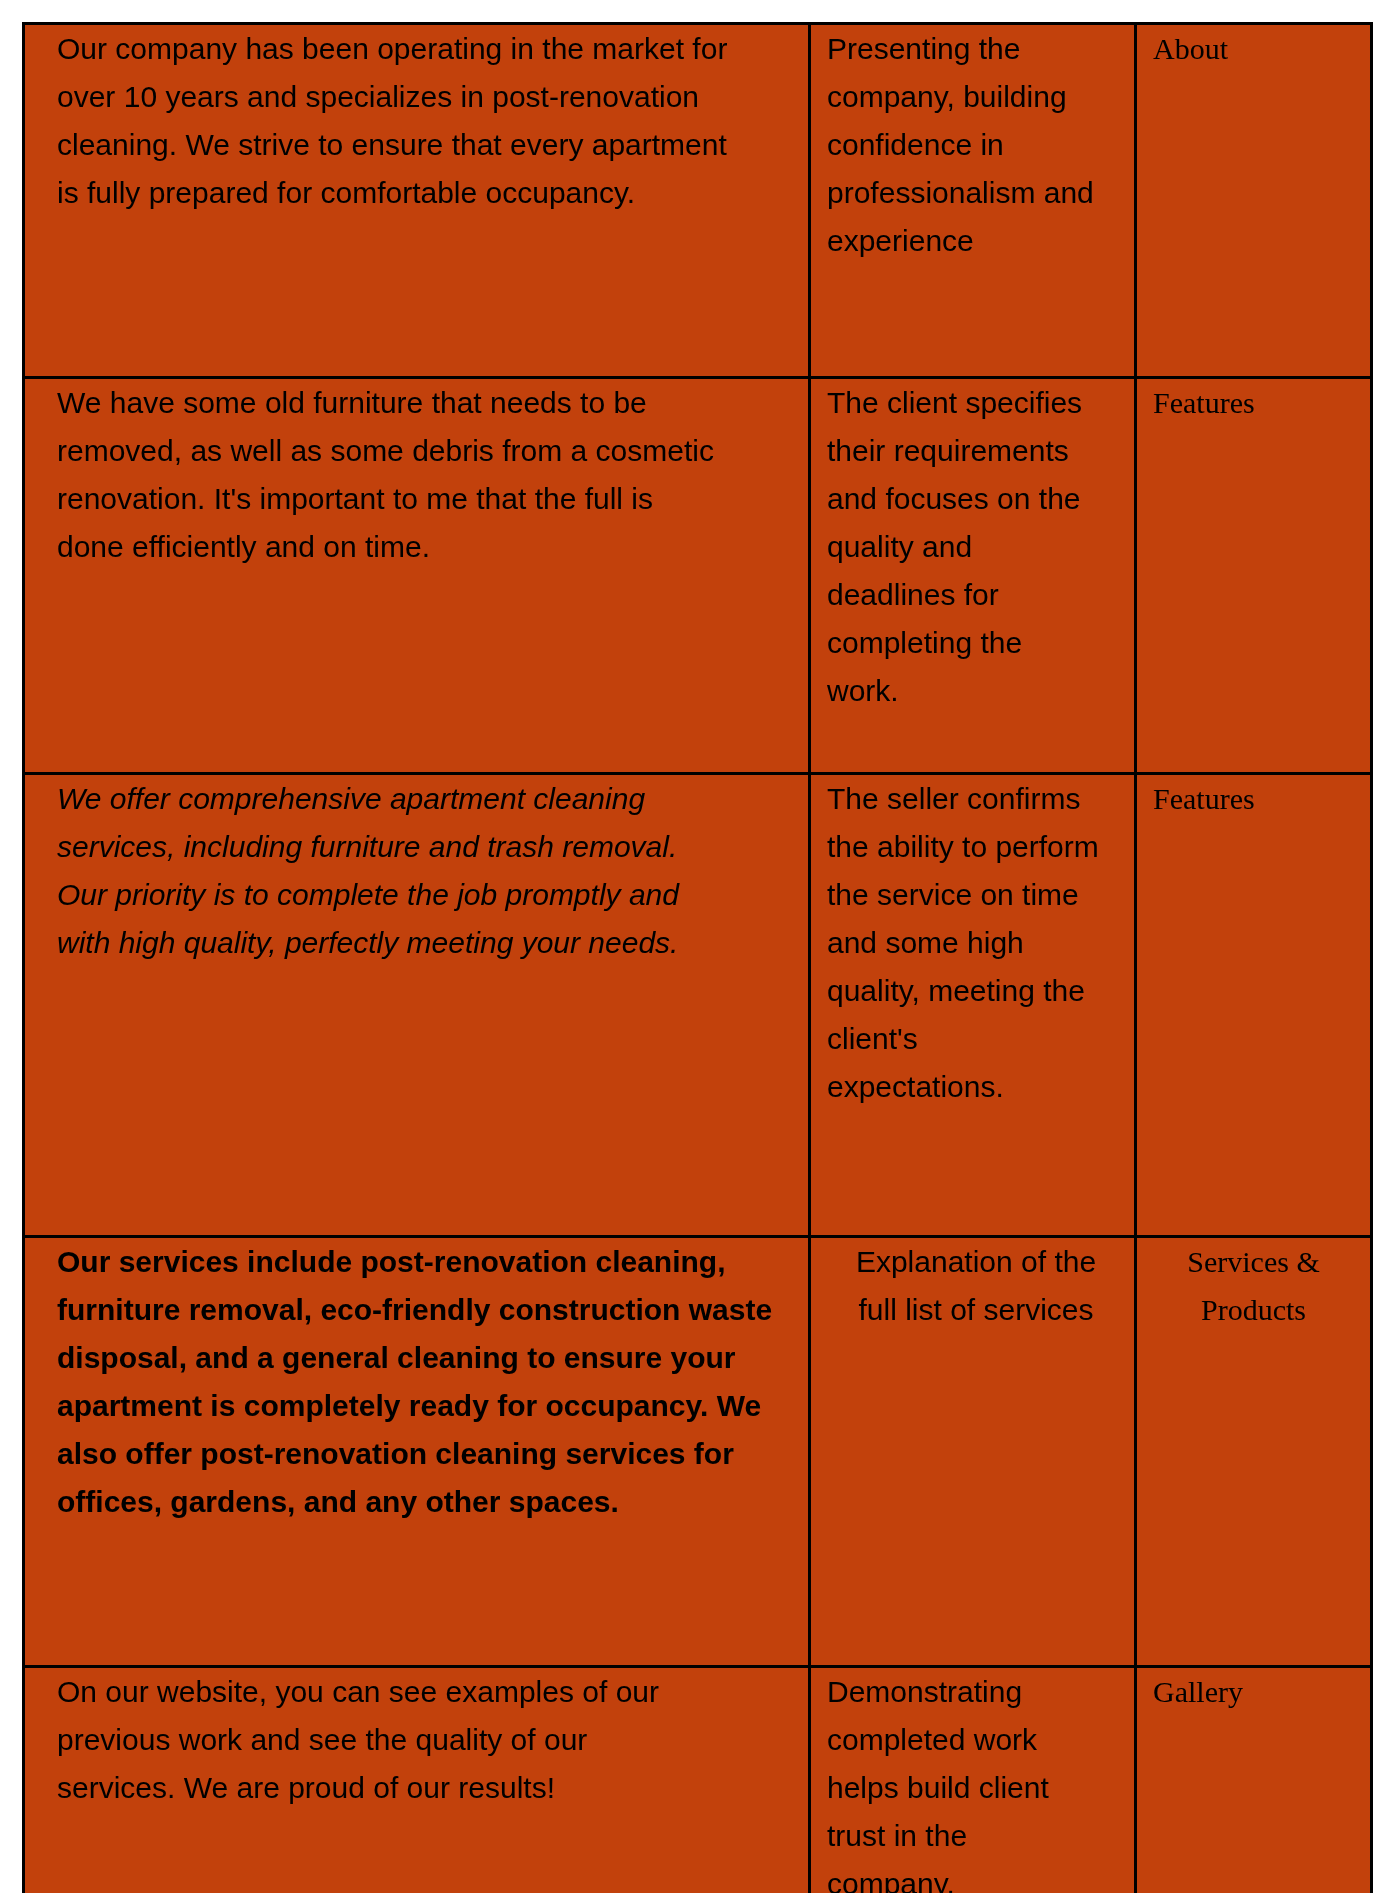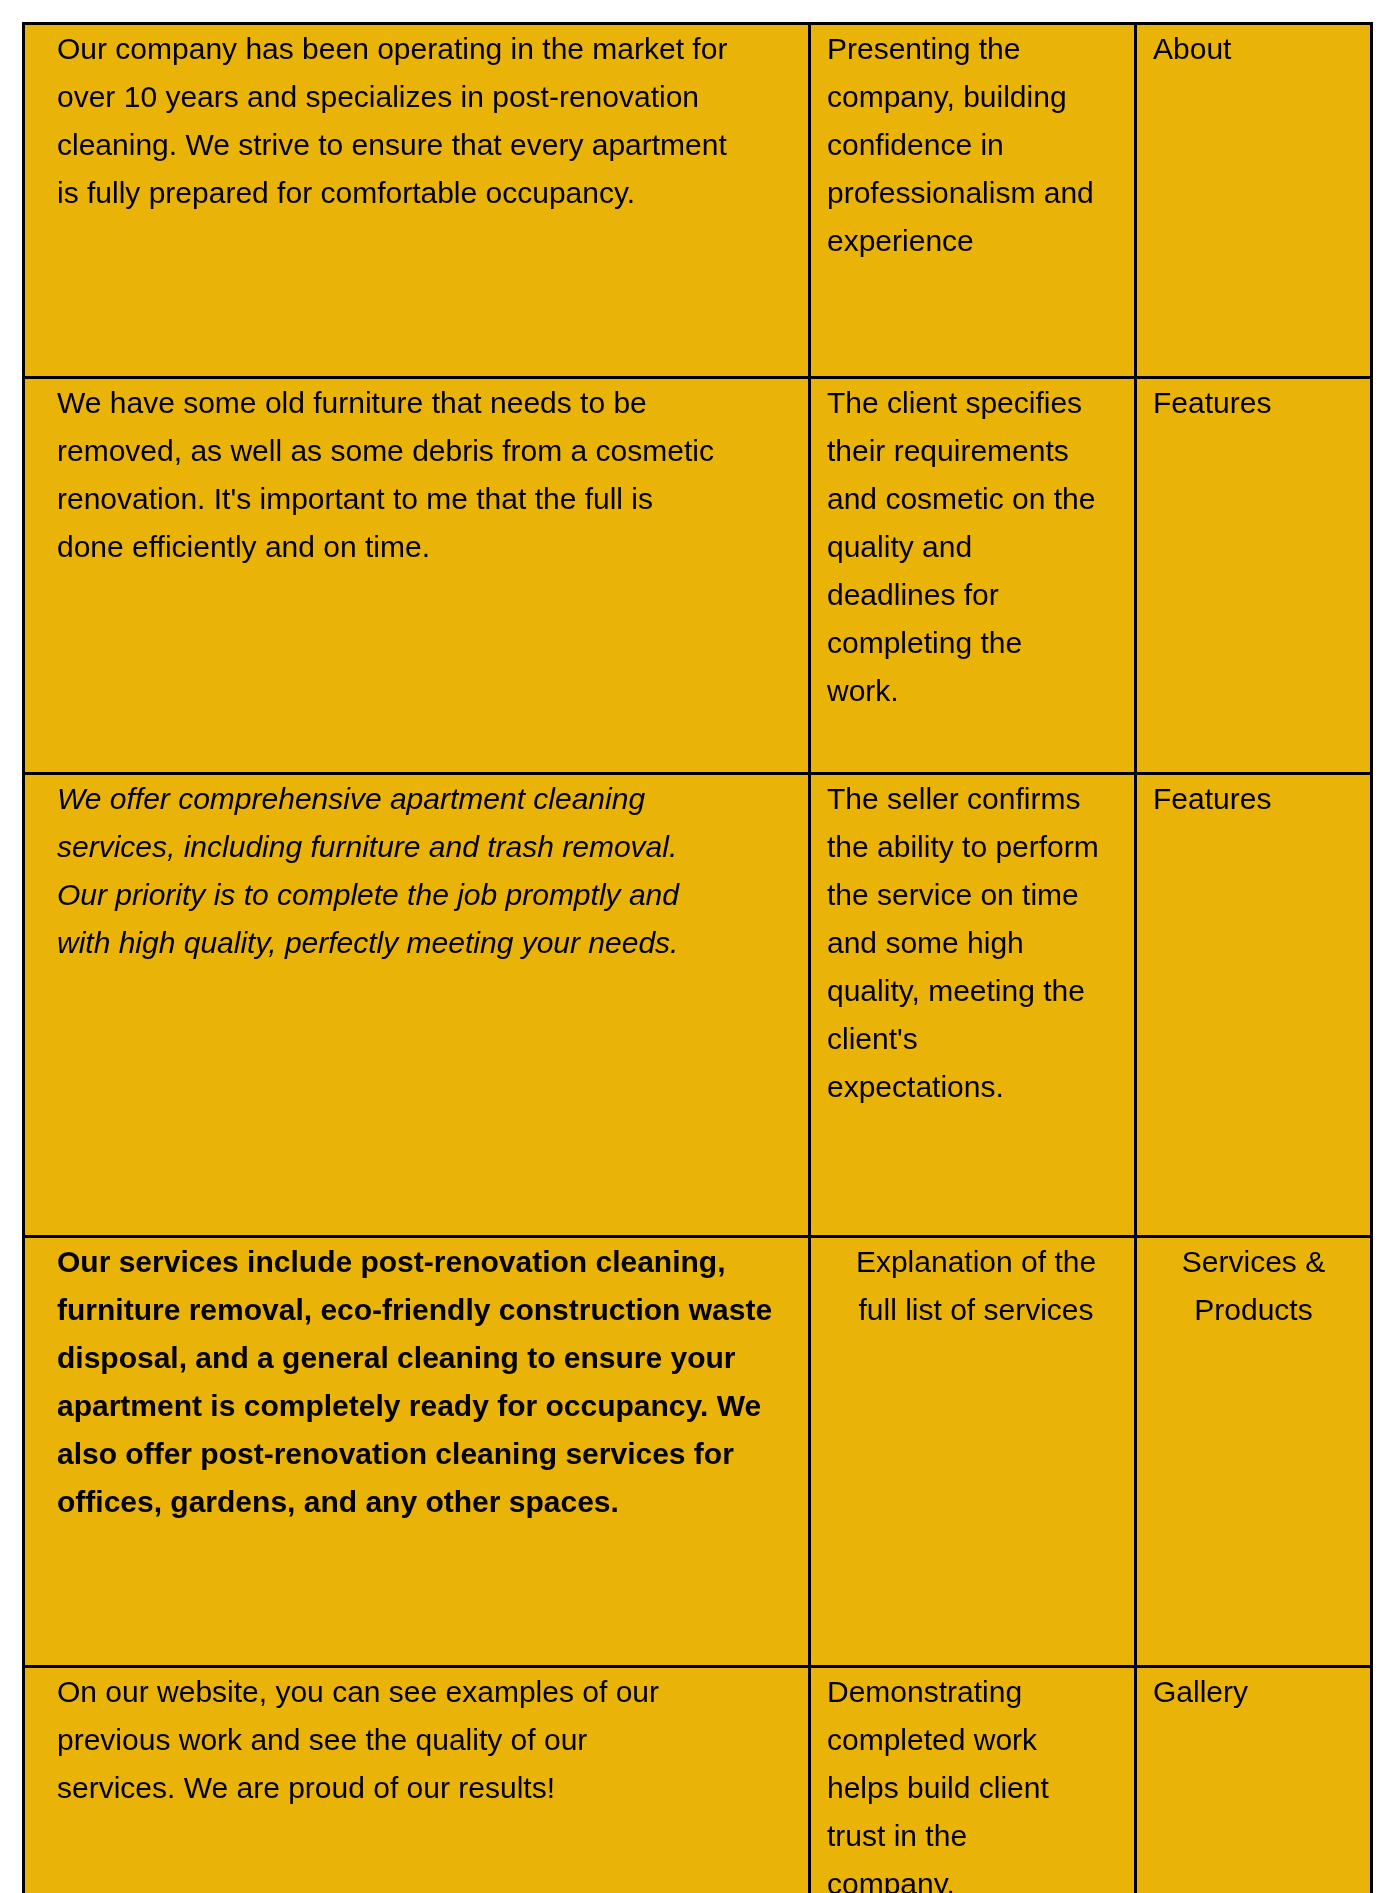--- a/index.html
+++ b/index.html
@@ -18,31 +18,31 @@
     color: #000000;
   }
   table.doc-table {
     border-collapse: collapse;
     table-layout: fixed;
     width: 1348px;
   }
   table.doc-table td {
     border: 3px solid #000000;
     vertical-align: top;
-    background: #eab308;
+    background: #c2410c;
     color: #000000;
     font-size: 30px;
     line-height: 48px;
     white-space: pre-line;
     box-sizing: border-box;
     overflow: hidden;
   }
   td.col-text     { padding: 0 10px 0 32px; }
   td.col-purpose  { padding: 0 9px 0 16px; }
-  td.col-section  { padding: 0 16px 0 16px; }
+  td.col-section  { padding: 0 16px 0 16px; font-family: Liberation Serif, serif; }
 
   
   .pt18 { padding-top: 18px; }
   .pt27 { padding-top: 27px; }
   .pt28 { padding-top: 28px; }
   .pt46 { padding-top: 46px; font-style: italic; }
   .pt47 { padding-top: 47px; text-align: center; }
   .pt50 { padding-top: 50px; }
   .pt52 { padding-top: 52px; }
   .pt53 { padding-top: 53px; font-weight: bold; }
@@ -77,21 +77,21 @@
 experience</td>
         <td class="col-section pt28">About</td>
       </tr>
       <tr class="row-2">
         <td class="col-text pt62">We have some old furniture that needs to be
 removed, as well as some debris from a cosmetic
 renovation. It's important to me that the full is
 done efficiently and on time.</td>
         <td class="col-purpose pt50">The client specifies
 their requirements
-and cosmetic on the
+and focuses on the
 quality and
 deadlines for
 completing the
 work.</td>
         <td class="col-section pt50">Features</td>
       </tr>
       <tr class="row-3">
         <td class="col-text pt46">We offer comprehensive apartment cleaning
 services, including furniture and trash removal.
 Our priority is to complete the job promptly and

